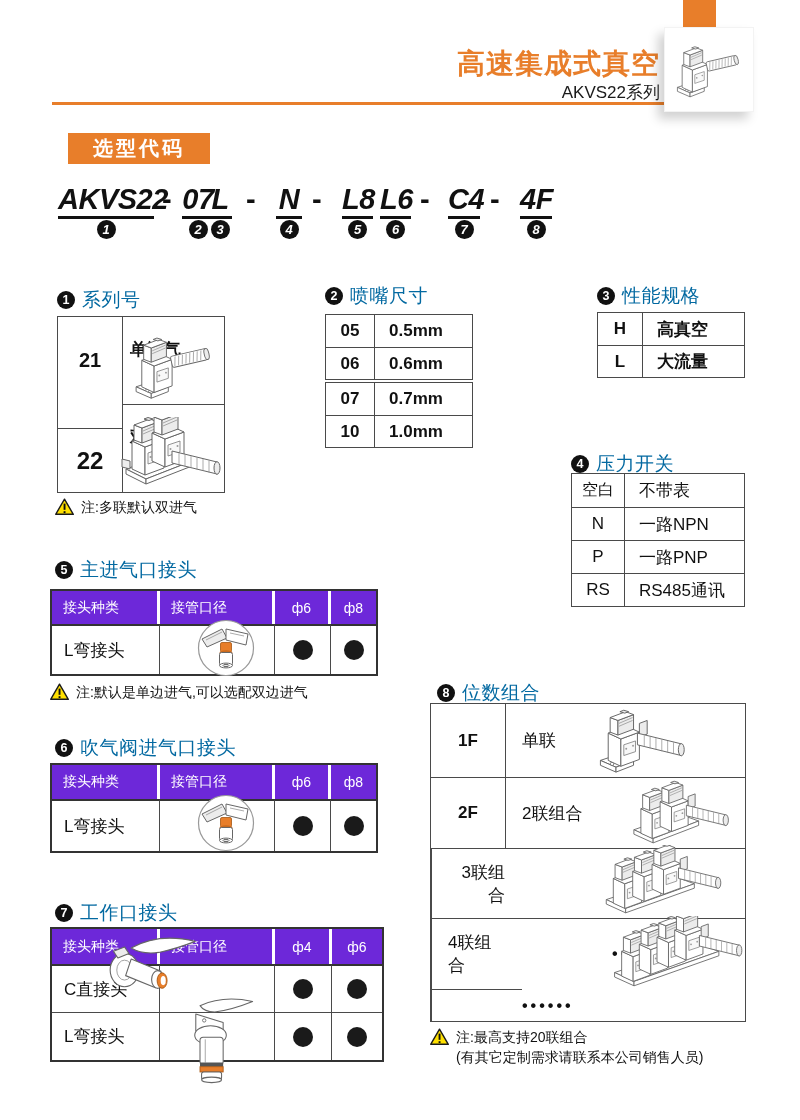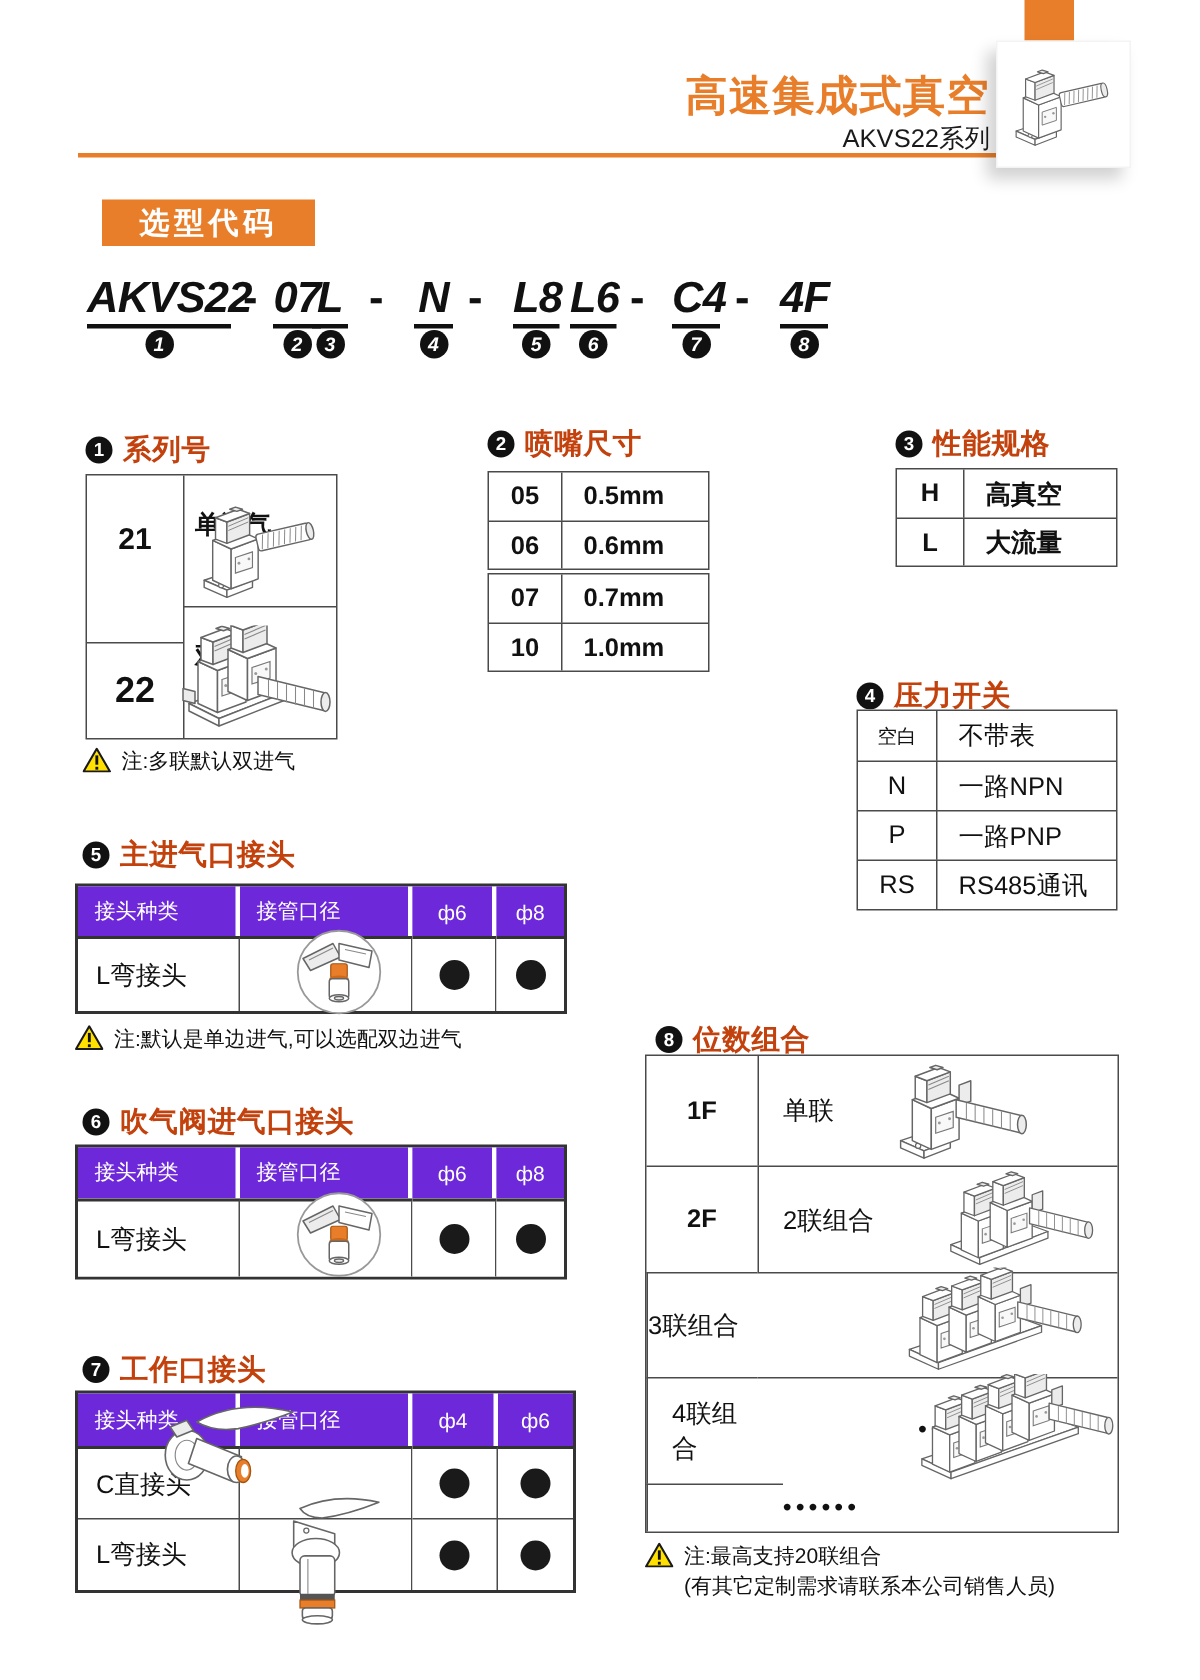--- a/index.html
+++ b/index.html
@@ -6,21 +6,21 @@
   #page{position:relative;width:800px;height:1120px;background:#fff;overflow:hidden;
         font-family:"Liberation Sans","DejaVu Sans",sans-serif;color:#111;}
   .abs{position:absolute;}
   
   .ball{background:#111;color:#fff;border-radius:50%;display:flex;align-items:center;
         justify-content:center;font-weight:bold;}
   .b19{width:19px;height:19px;font-size:13px;}
   .b18{width:18px;height:18px;font-size:12.5px;}
   
   .sech{display:flex;align-items:center;gap:7px;}
-  .sech .st{font-size:19px;font-weight:bold;letter-spacing:.5px;color:#c2410c;}
+  .sech .st{font-size:19px;font-weight:normal;letter-spacing:.5px;color:#0369a1;}
   
   .codeseg{position:absolute;top:183px;text-align:center;font-style:italic;}
   .codeseg .ct{display:block;font-size:29px;font-weight:bold;letter-spacing:-.5px;
                line-height:32px;border-bottom:3px solid #111;padding-bottom:1px;}
   .codeseg .tick{width:2.5px;height:7px;background:#111;margin:0 auto;}
   .codeseg .ball{margin:1px auto 0;}
   .dash{position:absolute;top:183px;font-size:29px;font-weight:bold;line-height:32px;}
   
   .stable{display:grid;border:1.8px solid #4a4a4a;background:#fff;}
   .scell{border-left:1.6px solid #4a4a4a;border-top:1.6px solid #4a4a4a;box-sizing:border-box;
@@ -324,21 +324,21 @@
     <div class="scell r0 sem padl">高真空</div>
     <div class="scell c0 cen sem">L</div>
     <div class="scell sem padl">大流量</div>
   </div>
 
   <div class="abs sech" style="left:571px;top:451px;">
     <span class="ball b18">4</span>
     <span class="st">压力开关</span>
   </div>
   <div class="abs stable" style="left:571px;top:473px;grid-template-columns:52px 120px;grid-template-rows:33px 33px 33px 33px;">
-    <div class="scell c0 r0 cen" style="font-size:13px;">空白</div>
+    <div class="scell c0 r0 cen" style="font-size:16px;">空白</div>
     <div class="scell r0 padl">不带表</div>
     <div class="scell c0 cen">N</div>
     <div class="scell padl">一路NPN</div>
     <div class="scell c0 cen">P</div>
     <div class="scell padl">一路PNP</div>
     <div class="scell c0 cen">RS</div>
     <div class="scell padl">RS485通讯</div>
   </div>
 
   <div class="abs sech" style="left:55px;top:557px;">
@@ -430,21 +430,21 @@
   </div>
   <div class="abs stable" style="left:430px;top:703px;grid-template-columns:74px 240px;grid-template-rows:73px 71px 70px 71px 32px;">
     <div class="scell c0 r0 cen sem">1F</div>
     <div class="scell r0" style="padding-left:16px;">
         <span>单联</span>
       </div>
     <div class="scell c0 cen sem">2F</div>
     <div class="scell" style="padding-left:16px;">
         <span>2联组合</span>
       </div>
-    <div class="scell" style="">
+    <div class="scell" style="padding-left:16px;text-align:right;">
         <span>3联组合</span>
       </div>
     <div class="scell c0 cen sem">4F</div>
     <div class="scell" style="padding-left:16px;">
         <span>4联组合</span>
       </div>
     <div class="scell c0 cen bullets">•••</div>
     <div class="scell bullets" style="padding-left:90px;">
         <span>••••••</span>
       </div>

